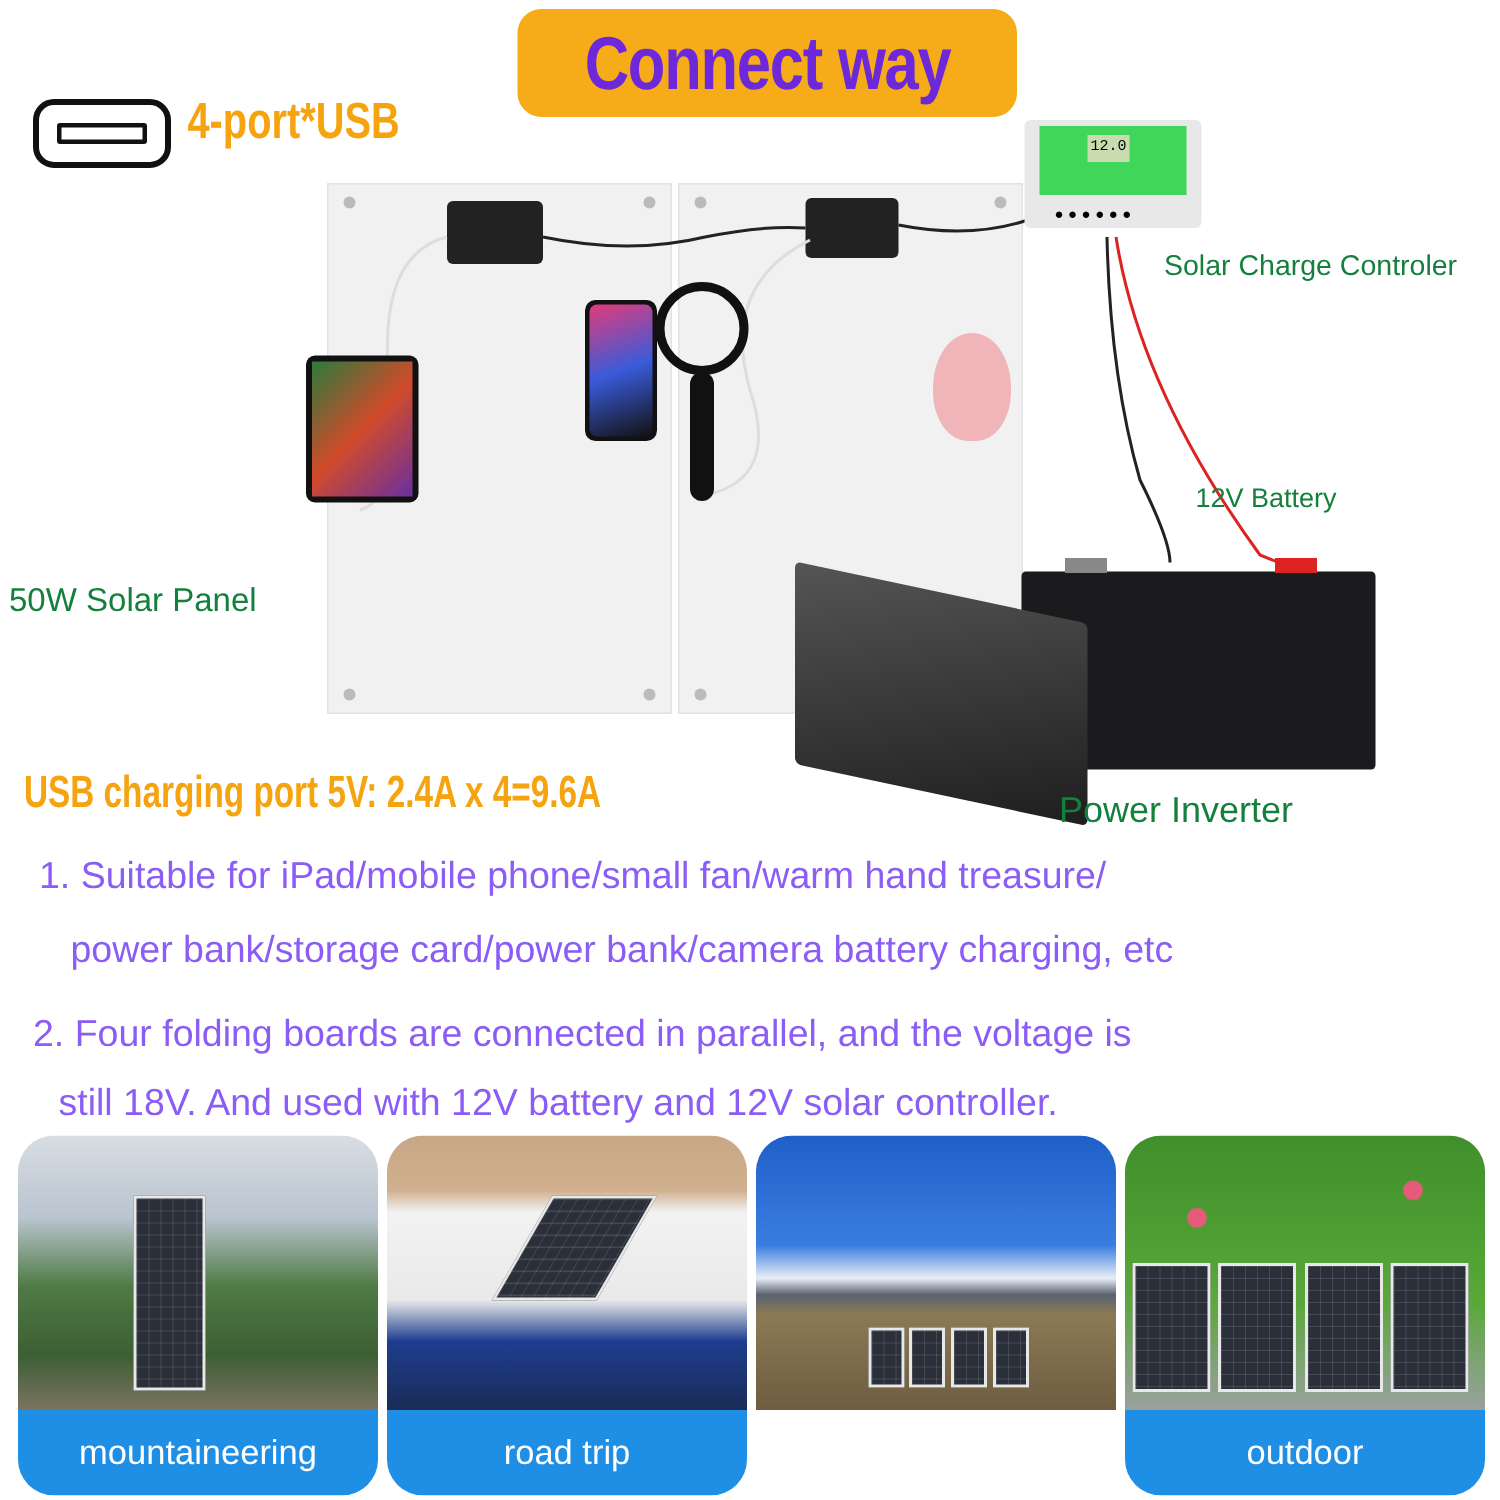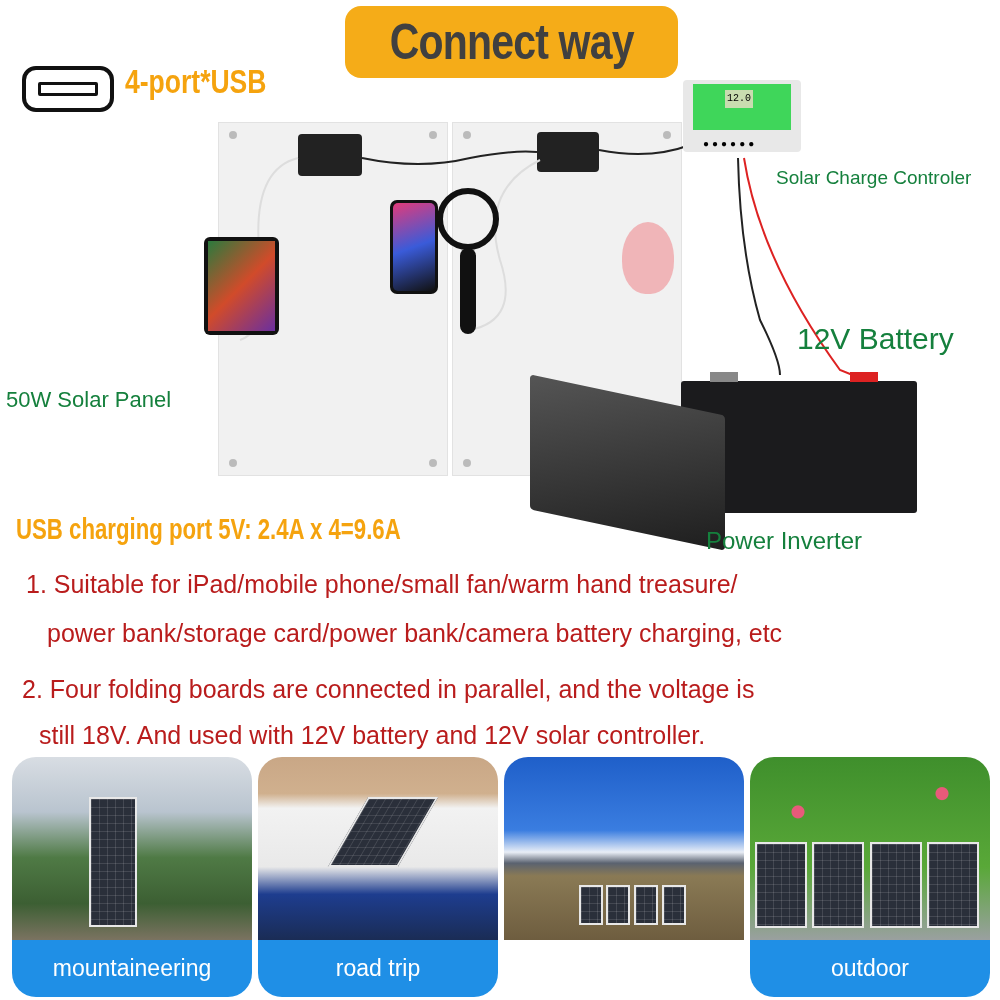--- a/index.html
+++ b/index.html
@@ -1,28 +1,28 @@
 <!DOCTYPE html>
 <html><head>
 <meta charset="utf-8">
 <style>
 *{box-sizing:border-box;margin:0;padding:0}
 body{width:1000px;height:1000px;background:#fff;position:relative;overflow:hidden;font-family:"Liberation Sans",sans-serif}
 .abs{position:absolute}
-.title-pill{left:345px;top:6px;width:333px;height:72px;background:#f5ac18;border-radius:16px;color:#404040;font-weight:bold;font-size:50px;display:flex;align-items:center;justify-content:center;font-family:"Liberation Sans",sans-serif;letter-spacing:-1px;transform-origin:center}
+.title-pill{left:345px;top:6px;width:333px;height:72px;background:#f5ac18;border-radius:16px;color:#6d28d9;font-weight:bold;font-size:50px;display:flex;align-items:center;justify-content:center;font-family:"Liberation Sans",sans-serif;letter-spacing:-1px;transform-origin:center}
 .title-pill span{display:inline-block;transform:scaleX(0.82)}
 .usb-icon{left:22px;top:66px;width:92px;height:46px;border:4px solid #111;border-radius:14px}
 .usb-icon .inner{position:absolute;left:12px;top:12px;width:60px;height:14px;border:3px solid #111;border-radius:2px}
 .usb-label{left:125px;top:62px;color:#f5a30e;font-weight:bold;font-size:34px;transform:scaleX(0.78);transform-origin:left}
 .panel{background:#f1f1f1;border:1px solid #e2e2e2}
 .screw{width:8px;height:8px;border-radius:50%;background:#bbb;position:absolute}
 .box{background:#222;border-radius:4px}
 .lbl-orange{color:#15803d;font-size:21px}
 .spec{left:16px;top:512px;color:#f5a30e;font-weight:bold;font-size:30px;transform:scaleX(0.74);transform-origin:left;white-space:nowrap}
-.body-text{color:#b91c1c;font-size:25px;white-space:nowrap}
+.body-text{color:#8b5cf6;font-size:25px;white-space:nowrap}
 .card{width:240px;height:240px;border-radius:24px;overflow:hidden;top:757px}
 .card .photo{position:absolute;left:0;top:0;width:100%;height:183px}
 .card .cap{position:absolute;left:0;top:183px;width:100%;height:57px;background:#1f8fe6;color:#fff;font-size:23px;display:flex;align-items:center;justify-content:center}
 .sp{position:absolute;background:#2a2f3a;border:2px solid #e8e8e8;background-image:linear-gradient(90deg,rgba(255,255,255,.12) 1px,transparent 1px),linear-gradient(rgba(255,255,255,.12) 1px,transparent 1px);background-size:8px 8px}
 </style>
 </head>
 <body>
 
 <div class="abs title-pill">
     <span>Connect way</span>
@@ -68,21 +68,21 @@
 <div class="abs" style="left:460px;top:248px;width:16px;height:86px;background:#111;border-radius:8px"></div>
 <div class="abs" style="left:622px;top:222px;width:52px;height:72px;background:#f0b5b8;border-radius:50% 50% 45% 45%"></div>
 
 <div class="abs" style="left:683px;top:80px;width:118px;height:72px;background:#e8e8e8;border-radius:4px">
   <div style="position:absolute;left:10px;top:4px;width:98px;height:46px;background:#3fd65a"></div>
   <div style="position:absolute;left:42px;top:10px;width:28px;height:18px;background:#c9dcb0;font-size:10px;font-family:'Liberation Mono',monospace;text-align:center;line-height:18px">12.0</div>
   <div style="position:absolute;left:20px;top:58px;font-size:10px;letter-spacing:3px">●●●●●●</div>
 </div>
 <div class="abs lbl-orange" style="left:776px;top:167px;font-size:19px">Solar Charge Controler</div>
 
-<div class="abs lbl-orange" style="left:797px;top:322px;font-size:30px">12V Battery</div>
+<div class="abs lbl-orange" style="left:797px;top:322px;font-size:18px">12V Battery</div>
 <div class="abs" style="left:681px;top:381px;width:236px;height:132px;background:#1b1b1d;border-radius:3px"></div>
 <div class="abs" style="left:710px;top:372px;width:28px;height:10px;background:#888"></div>
 <div class="abs" style="left:850px;top:372px;width:28px;height:10px;background:#d22"></div>
 
 <div class="abs" style="left:530px;top:395px;width:195px;height:135px;background:linear-gradient(160deg,#555,#1e1e1e);transform:skewY(12deg);border-radius:4px"></div>
 
 <div class="abs lbl-orange" style="left:6px;top:387px;font-size:22px">50W Solar Panel</div>
 <div class="abs lbl-orange" style="left:706px;top:527px;font-size:24px">Power Inverter</div>
 
 <div class="abs spec">USB charging port 5V:  2.4A  x 4=9.6A</div>

